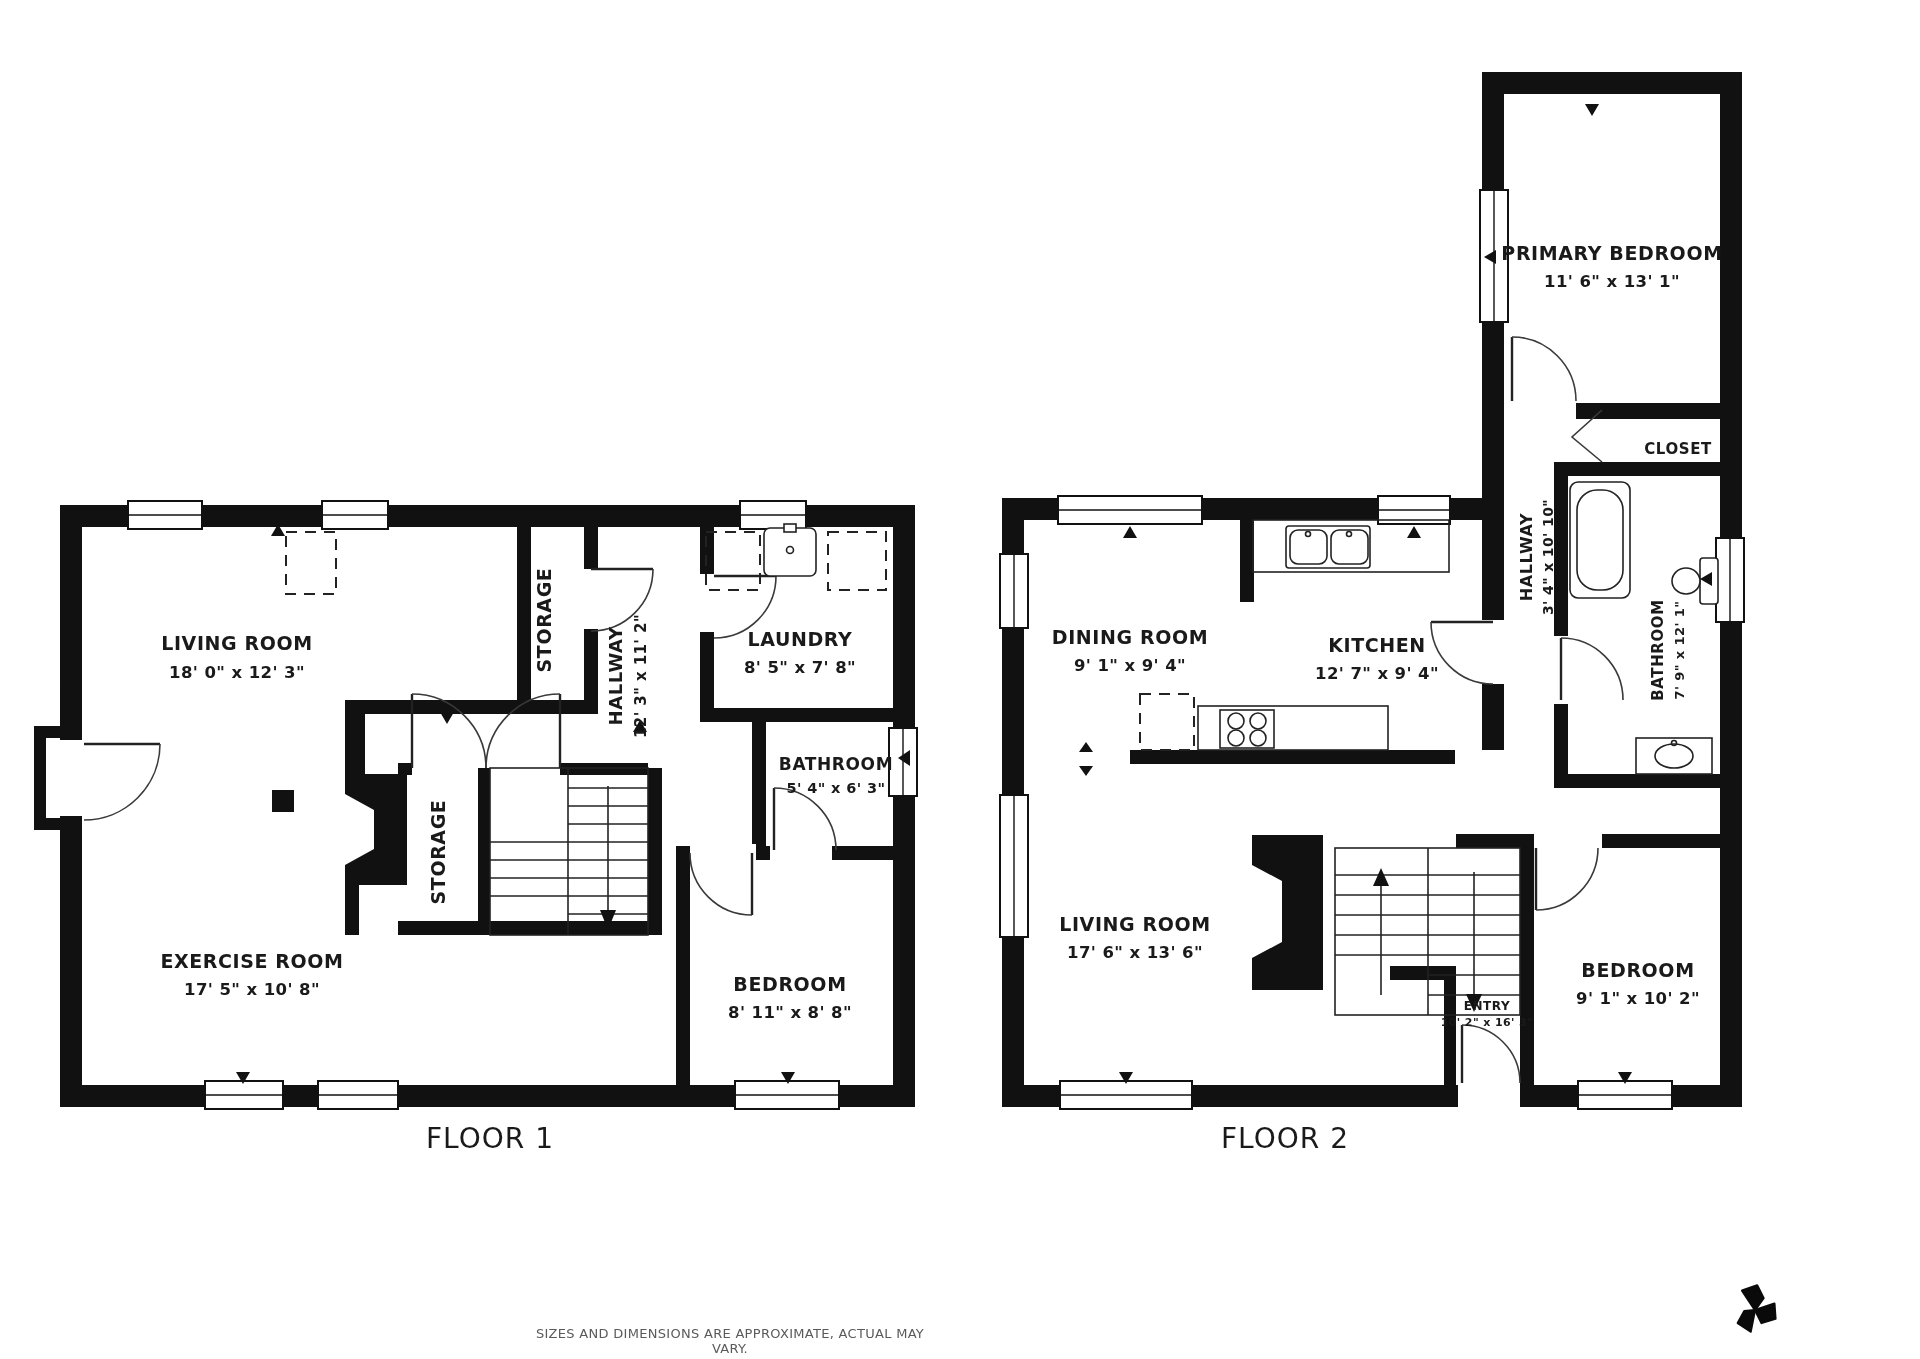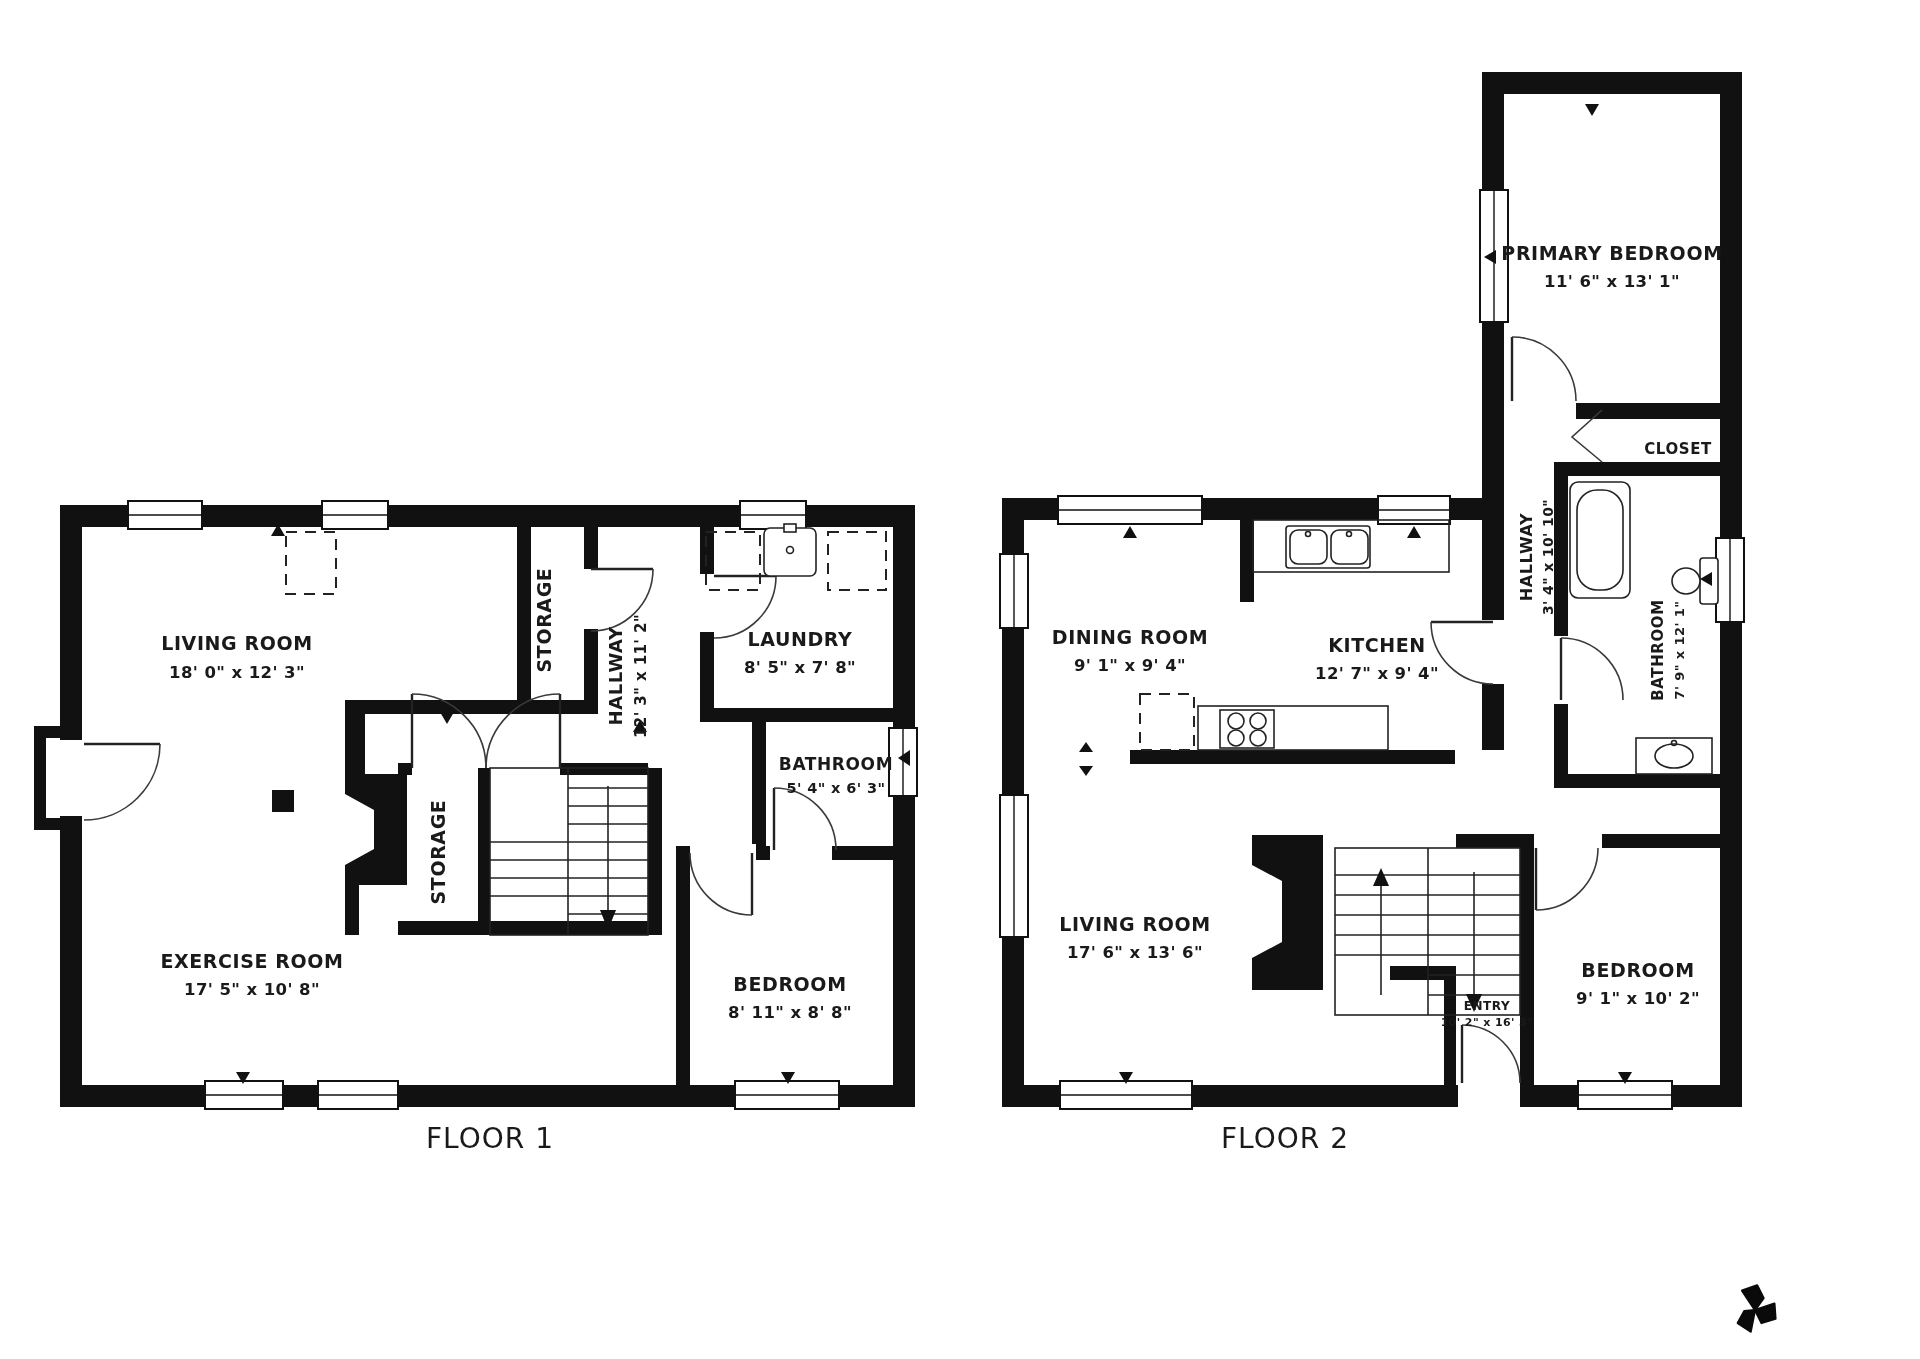--- a/index.html
+++ b/index.html
@@ -360,20 +360,21 @@
       <text class="rname" x="1638" y="977" font-size="19" text-anchor="middle">BEDROOM</text>
       <text class="rdims" x="1638" y="1004" font-size="16.5" text-anchor="middle">9' 1" x 10' 2"</text>
       <text class="rname" x="1487" y="1010" font-size="12" text-anchor="middle">ENTRY</text>
       <text class="rdims" x="1487" y="1026" font-size="11" text-anchor="middle">10' 2" x 16' 3"</text>
     </g>
 
     <text class="floorlbl" x="1285" y="1148" font-size="28" text-anchor="middle">FLOOR 2</text>
   </g>
 </svg>
 
+<div class="footer-disclaimer">SIZES AND DIMENSIONS ARE APPROXIMATE, ACTUAL MAY VARY.</div>
 
 <div class="brand">
   <svg width="48" height="54" viewBox="0 0 44 50">
     <g fill="#0a0a0a" stroke="#0a0a0a" stroke-width="2" stroke-linejoin="round">
       <path d="M22,26 L10,8 L24,3 L30,15 Z"></path>
       <path d="M22,26 L40,20 L41,34 L28,38 Z"></path>
       <path d="M22,26 L18,46 L6,38 L12,27 Z"></path>
     </g>
   </svg>
   <div class="brand-text"><span>Matterport</span><sup>®</sup></div>

